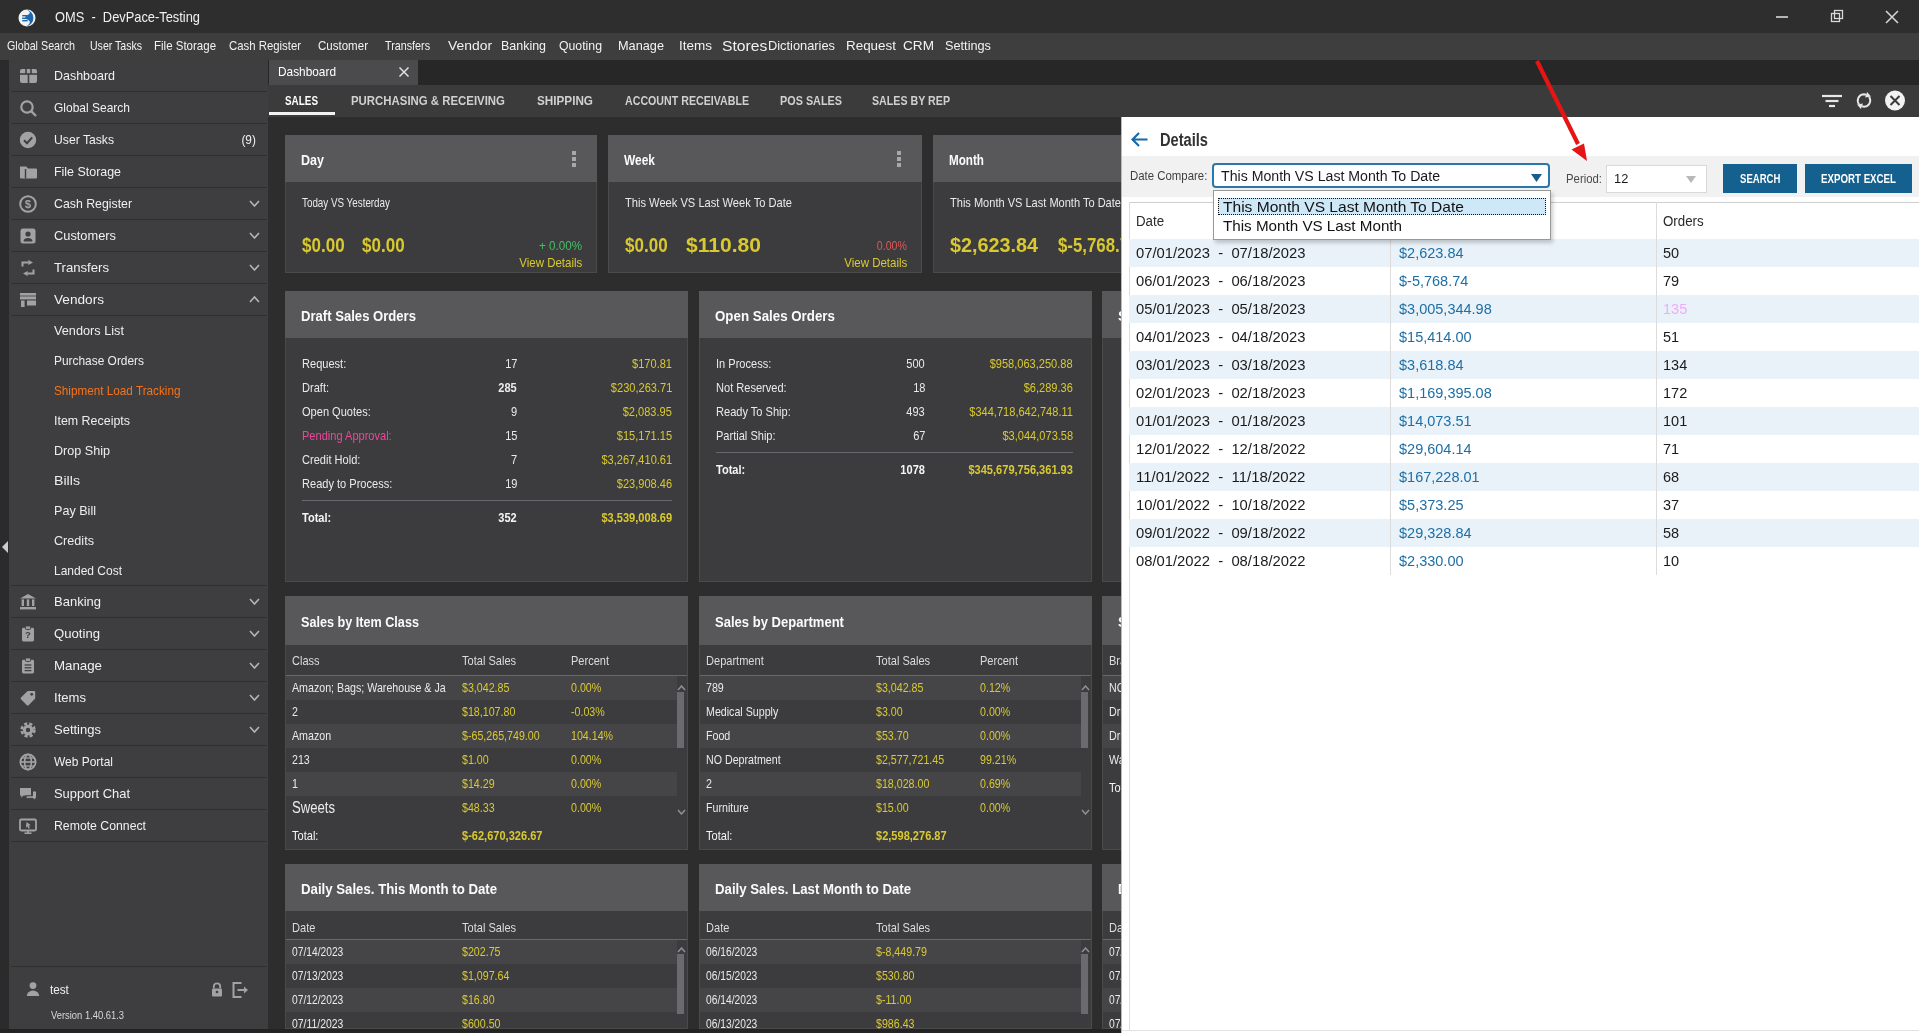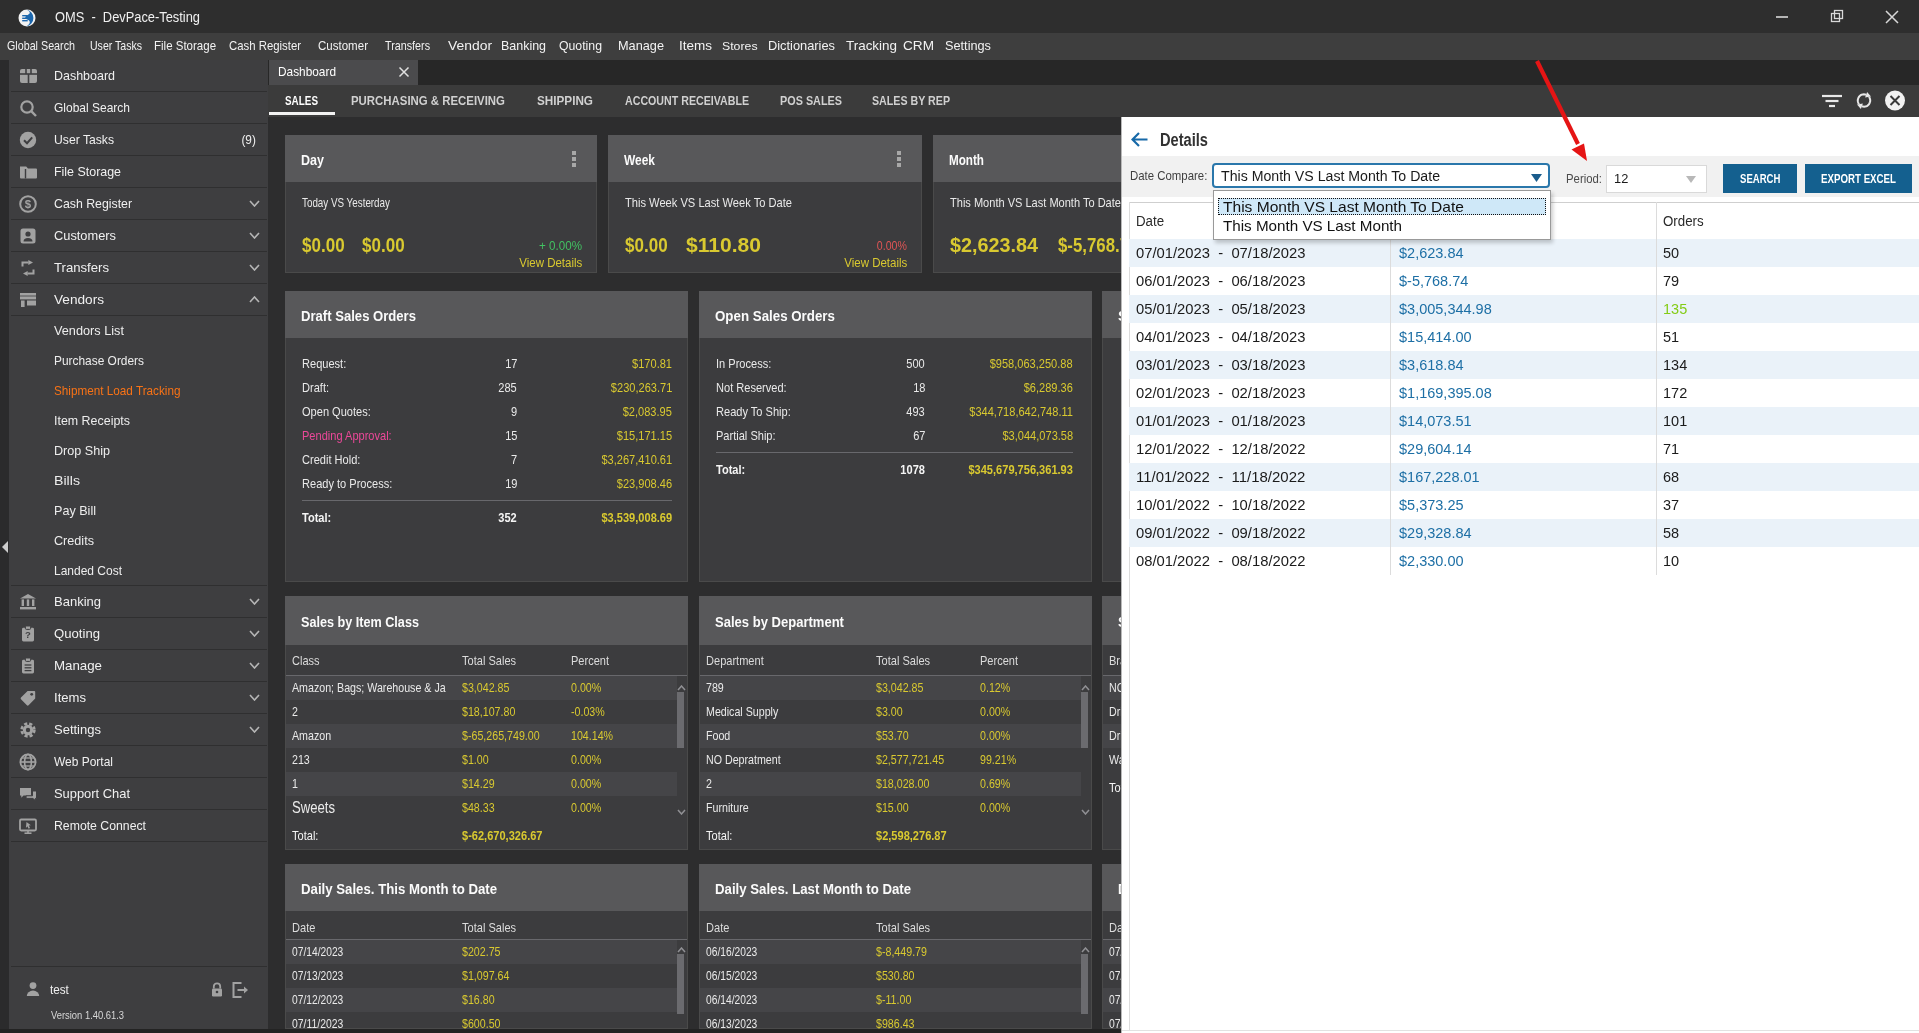--- a/index.html
+++ b/index.html
@@ -26,23 +26,23 @@
 <div class="abs" style="left:90px;top:37.0px;height:18px;line-height:18px;font-size:13px;font-weight:normal;color:#f2f2f2;white-space:nowrap"><span style="display:inline-block;transform:scaleX(0.812);transform-origin:0 50%;white-space:nowrap">User Tasks</span></div>
 <div class="abs" style="left:154px;top:37.0px;height:18px;line-height:18px;font-size:13px;font-weight:normal;color:#f2f2f2;white-space:nowrap"><span style="display:inline-block;transform:scaleX(0.885);transform-origin:0 50%;white-space:nowrap">File Storage</span></div>
 <div class="abs" style="left:229px;top:37.0px;height:18px;line-height:18px;font-size:13px;font-weight:normal;color:#f2f2f2;white-space:nowrap"><span style="display:inline-block;transform:scaleX(0.874);transform-origin:0 50%;white-space:nowrap">Cash Register</span></div>
 <div class="abs" style="left:318px;top:37.0px;height:18px;line-height:18px;font-size:13px;font-weight:normal;color:#f2f2f2;white-space:nowrap"><span style="display:inline-block;transform:scaleX(0.887);transform-origin:0 50%;white-space:nowrap">Customer</span></div>
 <div class="abs" style="left:385px;top:37.0px;height:18px;line-height:18px;font-size:13px;font-weight:normal;color:#f2f2f2;white-space:nowrap"><span style="display:inline-block;transform:scaleX(0.827);transform-origin:0 50%;white-space:nowrap">Transfers</span></div>
 <div class="abs" style="left:448px;top:37.0px;height:18px;line-height:18px;font-size:13px;font-weight:normal;color:#f2f2f2;white-space:nowrap"><span style="display:inline-block;transform:scaleX(1.068);transform-origin:0 50%;white-space:nowrap">Vendor</span></div>
 <div class="abs" style="left:501px;top:37.0px;height:18px;line-height:18px;font-size:13px;font-weight:normal;color:#f2f2f2;white-space:nowrap"><span style="display:inline-block;transform:scaleX(0.958);transform-origin:0 50%;white-space:nowrap">Banking</span></div>
 <div class="abs" style="left:559px;top:37.0px;height:18px;line-height:18px;font-size:13px;font-weight:normal;color:#f2f2f2;white-space:nowrap"><span style="display:inline-block;transform:scaleX(0.944);transform-origin:0 50%;white-space:nowrap">Quoting</span></div>
 <div class="abs" style="left:618px;top:37.0px;height:18px;line-height:18px;font-size:13px;font-weight:normal;color:#f2f2f2;white-space:nowrap"><span style="display:inline-block;transform:scaleX(0.979);transform-origin:0 50%;white-space:nowrap">Manage</span></div>
 <div class="abs" style="left:679px;top:37.0px;height:18px;line-height:18px;font-size:13px;font-weight:normal;color:#f2f2f2;white-space:nowrap"><span style="display:inline-block;transform:scaleX(1.038);transform-origin:0 50%;white-space:nowrap">Items</span></div>
-<div class="abs" style="left:722px;top:37.0px;height:18px;line-height:18px;font-size:11px;font-weight:normal;color:#f2f2f2;white-space:nowrap"><span style="display:inline-block;transform:scaleX(1.118);transform-origin:0 50%;white-space:nowrap">Stores</span></div>
+<div class="abs" style="left:722px;top:37.0px;height:18px;line-height:18px;font-size:14px;font-weight:normal;color:#f2f2f2;white-space:nowrap"><span style="display:inline-block;transform:scaleX(1.118);transform-origin:0 50%;white-space:nowrap">Stores</span></div>
 <div class="abs" style="left:768px;top:37.0px;height:18px;line-height:18px;font-size:13px;font-weight:normal;color:#f2f2f2;white-space:nowrap"><span style="display:inline-block;transform:scaleX(0.986);transform-origin:0 50%;white-space:nowrap">Dictionaries</span></div>
-<div class="abs" style="left:846px;top:37.0px;height:18px;line-height:18px;font-size:13px;font-weight:normal;color:#f2f2f2;white-space:nowrap"><span style="display:inline-block;transform:scaleX(1.032);transform-origin:0 50%;white-space:nowrap">Tracking</span></div>
+<div class="abs" style="left:846px;top:37.0px;height:18px;line-height:18px;font-size:13px;font-weight:normal;color:#f2f2f2;white-space:nowrap"><span style="display:inline-block;transform:scaleX(1.032);transform-origin:0 50%;white-space:nowrap">Request</span></div>
 <div class="abs" style="left:903px;top:37.0px;height:18px;line-height:18px;font-size:13px;font-weight:normal;color:#f2f2f2;white-space:nowrap"><span style="display:inline-block;transform:scaleX(1.047);transform-origin:0 50%;white-space:nowrap">CRM</span></div>
 <div class="abs" style="left:945px;top:37.0px;height:18px;line-height:18px;font-size:13px;font-weight:normal;color:#f2f2f2;white-space:nowrap"><span style="display:inline-block;transform:scaleX(0.979);transform-origin:0 50%;white-space:nowrap">Settings</span></div>
 <div class="abs" style="left:0;top:60px;width:268px;height:973px;background:#3e3e40"></div>
 <div class="abs" style="left:0;top:60px;width:9px;height:973px;background:#2b2b2c"></div>
 <svg class="abs" style="left:19px;top:67px" width="18" height="18" viewBox="0 0 18 18">
       <rect x="1" y="2" width="17" height="14" rx="2" fill="#a2a2a2"></rect>
       <line x1="1" y1="7" x2="18" y2="7" stroke="#3e3e40" stroke-width="1.6"></line>
       <line x1="7" y1="2" x2="7" y2="7" stroke="#3e3e40" stroke-width="1.6"></line>
       <line x1="12" y1="2" x2="12" y2="7" stroke="#3e3e40" stroke-width="1.6"></line>
       <line x1="9.5" y1="7" x2="9.5" y2="16" stroke="#3e3e40" stroke-width="1.6"></line>
@@ -281,21 +281,21 @@
 <div class="abs" style="left:1058px;top:231.5px;height:27px;line-height:27px;font-size:20px;font-weight:bold;color:#d9c930;white-space:nowrap"><span style="display:inline-block;transform:scaleX(0.840);transform-origin:0 50%;white-space:nowrap">$-5,768.74</span></div>
 <div class="abs" style="left:1195.1px;width:36.9px;text-align:right;top:237.0px;height:18px;line-height:18px;font-size:13px;font-weight:normal;color:#e05555;white-space:nowrap"><span style="display:inline-block;transform:scaleX(0.814);transform-origin:100% 50%;white-space:nowrap">0.00%</span></div>
 <div class="abs" style="left:1160.7px;width:71.3px;text-align:right;top:254.0px;height:18px;line-height:18px;font-size:13px;font-weight:normal;color:#d9c930;white-space:nowrap"><span style="display:inline-block;transform:scaleX(0.884);transform-origin:100% 50%;white-space:nowrap">View Details</span></div>
 <div class="abs" style="left:285px;top:291px;width:403px;height:291px;background:#3c3c3e;border:1px solid #4a4a4a"></div>
 <div class="abs" style="left:285px;top:291px;width:403px;height:47px;background:#58585a"></div>
 <div class="abs" style="left:301px;top:305.5px;height:20px;line-height:20px;font-size:15px;font-weight:bold;color:#fbfbfb;white-space:nowrap"><span style="display:inline-block;transform:scaleX(0.873);transform-origin:0 50%;white-space:nowrap">Draft Sales Orders</span></div>
 <div class="abs" style="left:302px;top:354.5px;height:18px;line-height:18px;font-size:13px;font-weight:normal;color:#eaeaea;white-space:nowrap"><span style="display:inline-block;transform:scaleX(0.850);transform-origin:0 50%;white-space:nowrap">Request:</span></div>
 <div class="abs" style="left:502.5px;width:14.5px;text-align:right;top:354.5px;height:18px;line-height:18px;font-size:13px;font-weight:normal;color:#eaeaea;white-space:nowrap"><span style="display:inline-block;transform:scaleX(0.850);transform-origin:100% 50%;white-space:nowrap">17</span></div>
 <div class="abs" style="left:625.0px;width:47.0px;text-align:right;top:354.5px;height:18px;line-height:18px;font-size:13px;font-weight:normal;color:#d9c930;white-space:nowrap"><span style="display:inline-block;transform:scaleX(0.850);transform-origin:100% 50%;white-space:nowrap">$170.81</span></div>
 <div class="abs" style="left:302px;top:378.5px;height:18px;line-height:18px;font-size:13px;font-weight:normal;color:#eaeaea;white-space:nowrap"><span style="display:inline-block;transform:scaleX(0.850);transform-origin:0 50%;white-space:nowrap">Draft:</span></div>
-<div class="abs" style="left:495.3px;width:21.7px;text-align:right;top:378.5px;height:18px;line-height:18px;font-size:13px;font-weight:normal;color:#eaeaea;white-space:nowrap"><span style="display:inline-block;transform:scaleX(0.850);transform-origin:100% 50%;white-space:nowrap">285</span></div>
+<div class="abs" style="left:495.3px;width:21.7px;text-align:right;top:378.5px;height:18px;line-height:18px;font-size:13px;font-weight:bold;color:#eaeaea;white-space:nowrap"><span style="display:inline-block;transform:scaleX(0.850);transform-origin:100% 50%;white-space:nowrap">285</span></div>
 <div class="abs" style="left:599.7px;width:72.3px;text-align:right;top:378.5px;height:18px;line-height:18px;font-size:13px;font-weight:normal;color:#d9c930;white-space:nowrap"><span style="display:inline-block;transform:scaleX(0.850);transform-origin:100% 50%;white-space:nowrap">$230,263.71</span></div>
 <div class="abs" style="left:302px;top:402.5px;height:18px;line-height:18px;font-size:13px;font-weight:normal;color:#eaeaea;white-space:nowrap"><span style="display:inline-block;transform:scaleX(0.850);transform-origin:0 50%;white-space:nowrap">Open Quotes:</span></div>
 <div class="abs" style="left:509.8px;width:7.2px;text-align:right;top:402.5px;height:18px;line-height:18px;font-size:13px;font-weight:normal;color:#eaeaea;white-space:nowrap"><span style="display:inline-block;transform:scaleX(0.850);transform-origin:100% 50%;white-space:nowrap">9</span></div>
 <div class="abs" style="left:614.2px;width:57.8px;text-align:right;top:402.5px;height:18px;line-height:18px;font-size:13px;font-weight:normal;color:#d9c930;white-space:nowrap"><span style="display:inline-block;transform:scaleX(0.850);transform-origin:100% 50%;white-space:nowrap">$2,083.95</span></div>
 <div class="abs" style="left:302px;top:426.5px;height:18px;line-height:18px;font-size:13px;font-weight:normal;color:#ec4899;white-space:nowrap"><span style="display:inline-block;transform:scaleX(0.850);transform-origin:0 50%;white-space:nowrap">Pending Approval:</span></div>
 <div class="abs" style="left:502.5px;width:14.5px;text-align:right;top:426.5px;height:18px;line-height:18px;font-size:13px;font-weight:normal;color:#eaeaea;white-space:nowrap"><span style="display:inline-block;transform:scaleX(0.850);transform-origin:100% 50%;white-space:nowrap">15</span></div>
 <div class="abs" style="left:606.9px;width:65.1px;text-align:right;top:426.5px;height:18px;line-height:18px;font-size:13px;font-weight:normal;color:#d9c930;white-space:nowrap"><span style="display:inline-block;transform:scaleX(0.850);transform-origin:100% 50%;white-space:nowrap">$15,171.15</span></div>
 <div class="abs" style="left:302px;top:450.5px;height:18px;line-height:18px;font-size:13px;font-weight:normal;color:#eaeaea;white-space:nowrap"><span style="display:inline-block;transform:scaleX(0.850);transform-origin:0 50%;white-space:nowrap">Credit Hold:</span></div>
 <div class="abs" style="left:509.8px;width:7.2px;text-align:right;top:450.5px;height:18px;line-height:18px;font-size:13px;font-weight:normal;color:#eaeaea;white-space:nowrap"><span style="display:inline-block;transform:scaleX(0.850);transform-origin:100% 50%;white-space:nowrap">7</span></div>
 <div class="abs" style="left:588.9px;width:83.1px;text-align:right;top:450.5px;height:18px;line-height:18px;font-size:13px;font-weight:normal;color:#d9c930;white-space:nowrap"><span style="display:inline-block;transform:scaleX(0.850);transform-origin:100% 50%;white-space:nowrap">$3,267,410.61</span></div>
@@ -533,21 +533,21 @@
 <div class="abs" style="left:1129px;top:239px;width:790px;height:28px;background:#eaf2f9"></div>
 <div class="abs" style="left:1136px;top:243.0px;height:20px;line-height:20px;font-size:14.5px;font-weight:normal;color:#1b1b1b;white-space:nowrap"><span style="display:inline-block;transform:scaleX(1.020);transform-origin:0 50%;white-space:nowrap">07/01/2023&nbsp;&nbsp;-&nbsp;&nbsp;07/18/2023</span></div>
 <div class="abs" style="left:1399px;top:243.0px;height:20px;line-height:20px;font-size:14.5px;font-weight:normal;color:#1d6fa5;white-space:nowrap"><span style="display:inline-block;transform:scaleX(1.000);transform-origin:0 50%;white-space:nowrap">$2,623.84</span></div>
 <div class="abs" style="left:1663px;top:243.0px;height:20px;line-height:20px;font-size:14.5px;font-weight:normal;color:#1b1b1b;white-space:nowrap"><span style="display:inline-block;transform:scaleX(1.000);transform-origin:0 50%;white-space:nowrap">50</span></div>
 <div class="abs" style="left:1136px;top:271.0px;height:20px;line-height:20px;font-size:14.5px;font-weight:normal;color:#1b1b1b;white-space:nowrap"><span style="display:inline-block;transform:scaleX(1.020);transform-origin:0 50%;white-space:nowrap">06/01/2023&nbsp;&nbsp;-&nbsp;&nbsp;06/18/2023</span></div>
 <div class="abs" style="left:1399px;top:271.0px;height:20px;line-height:20px;font-size:14.5px;font-weight:normal;color:#1d6fa5;white-space:nowrap"><span style="display:inline-block;transform:scaleX(1.000);transform-origin:0 50%;white-space:nowrap">$-5,768.74</span></div>
 <div class="abs" style="left:1663px;top:271.0px;height:20px;line-height:20px;font-size:14.5px;font-weight:normal;color:#1b1b1b;white-space:nowrap"><span style="display:inline-block;transform:scaleX(1.000);transform-origin:0 50%;white-space:nowrap">79</span></div>
 <div class="abs" style="left:1129px;top:295px;width:790px;height:28px;background:#eaf2f9"></div>
 <div class="abs" style="left:1136px;top:299.0px;height:20px;line-height:20px;font-size:14.5px;font-weight:normal;color:#1b1b1b;white-space:nowrap"><span style="display:inline-block;transform:scaleX(1.020);transform-origin:0 50%;white-space:nowrap">05/01/2023&nbsp;&nbsp;-&nbsp;&nbsp;05/18/2023</span></div>
 <div class="abs" style="left:1399px;top:299.0px;height:20px;line-height:20px;font-size:14.5px;font-weight:normal;color:#1d6fa5;white-space:nowrap"><span style="display:inline-block;transform:scaleX(1.000);transform-origin:0 50%;white-space:nowrap">$3,005,344.98</span></div>
-<div class="abs" style="left:1663px;top:299.0px;height:20px;line-height:20px;font-size:14.5px;font-weight:normal;color:#84cc16;white-space:nowrap"><span style="display:inline-block;transform:scaleX(1.000);transform-origin:0 50%;white-space:nowrap">135</span></div>
+<div class="abs" style="left:1663px;top:299.0px;height:20px;line-height:20px;font-size:14.5px;font-weight:normal;color:#f0abfc;white-space:nowrap"><span style="display:inline-block;transform:scaleX(1.000);transform-origin:0 50%;white-space:nowrap">135</span></div>
 <div class="abs" style="left:1136px;top:327.0px;height:20px;line-height:20px;font-size:14.5px;font-weight:normal;color:#1b1b1b;white-space:nowrap"><span style="display:inline-block;transform:scaleX(1.020);transform-origin:0 50%;white-space:nowrap">04/01/2023&nbsp;&nbsp;-&nbsp;&nbsp;04/18/2023</span></div>
 <div class="abs" style="left:1399px;top:327.0px;height:20px;line-height:20px;font-size:14.5px;font-weight:normal;color:#1d6fa5;white-space:nowrap"><span style="display:inline-block;transform:scaleX(1.000);transform-origin:0 50%;white-space:nowrap">$15,414.00</span></div>
 <div class="abs" style="left:1663px;top:327.0px;height:20px;line-height:20px;font-size:14.5px;font-weight:normal;color:#1b1b1b;white-space:nowrap"><span style="display:inline-block;transform:scaleX(1.000);transform-origin:0 50%;white-space:nowrap">51</span></div>
 <div class="abs" style="left:1129px;top:351px;width:790px;height:28px;background:#eaf2f9"></div>
 <div class="abs" style="left:1136px;top:355.0px;height:20px;line-height:20px;font-size:14.5px;font-weight:normal;color:#1b1b1b;white-space:nowrap"><span style="display:inline-block;transform:scaleX(1.020);transform-origin:0 50%;white-space:nowrap">03/01/2023&nbsp;&nbsp;-&nbsp;&nbsp;03/18/2023</span></div>
 <div class="abs" style="left:1399px;top:355.0px;height:20px;line-height:20px;font-size:14.5px;font-weight:normal;color:#1d6fa5;white-space:nowrap"><span style="display:inline-block;transform:scaleX(1.000);transform-origin:0 50%;white-space:nowrap">$3,618.84</span></div>
 <div class="abs" style="left:1663px;top:355.0px;height:20px;line-height:20px;font-size:14.5px;font-weight:normal;color:#1b1b1b;white-space:nowrap"><span style="display:inline-block;transform:scaleX(1.000);transform-origin:0 50%;white-space:nowrap">134</span></div>
 <div class="abs" style="left:1136px;top:383.0px;height:20px;line-height:20px;font-size:14.5px;font-weight:normal;color:#1b1b1b;white-space:nowrap"><span style="display:inline-block;transform:scaleX(1.020);transform-origin:0 50%;white-space:nowrap">02/01/2023&nbsp;&nbsp;-&nbsp;&nbsp;02/18/2023</span></div>
 <div class="abs" style="left:1399px;top:383.0px;height:20px;line-height:20px;font-size:14.5px;font-weight:normal;color:#1d6fa5;white-space:nowrap"><span style="display:inline-block;transform:scaleX(1.000);transform-origin:0 50%;white-space:nowrap">$1,169,395.08</span></div>
 <div class="abs" style="left:1663px;top:383.0px;height:20px;line-height:20px;font-size:14.5px;font-weight:normal;color:#1b1b1b;white-space:nowrap"><span style="display:inline-block;transform:scaleX(1.000);transform-origin:0 50%;white-space:nowrap">172</span></div>

